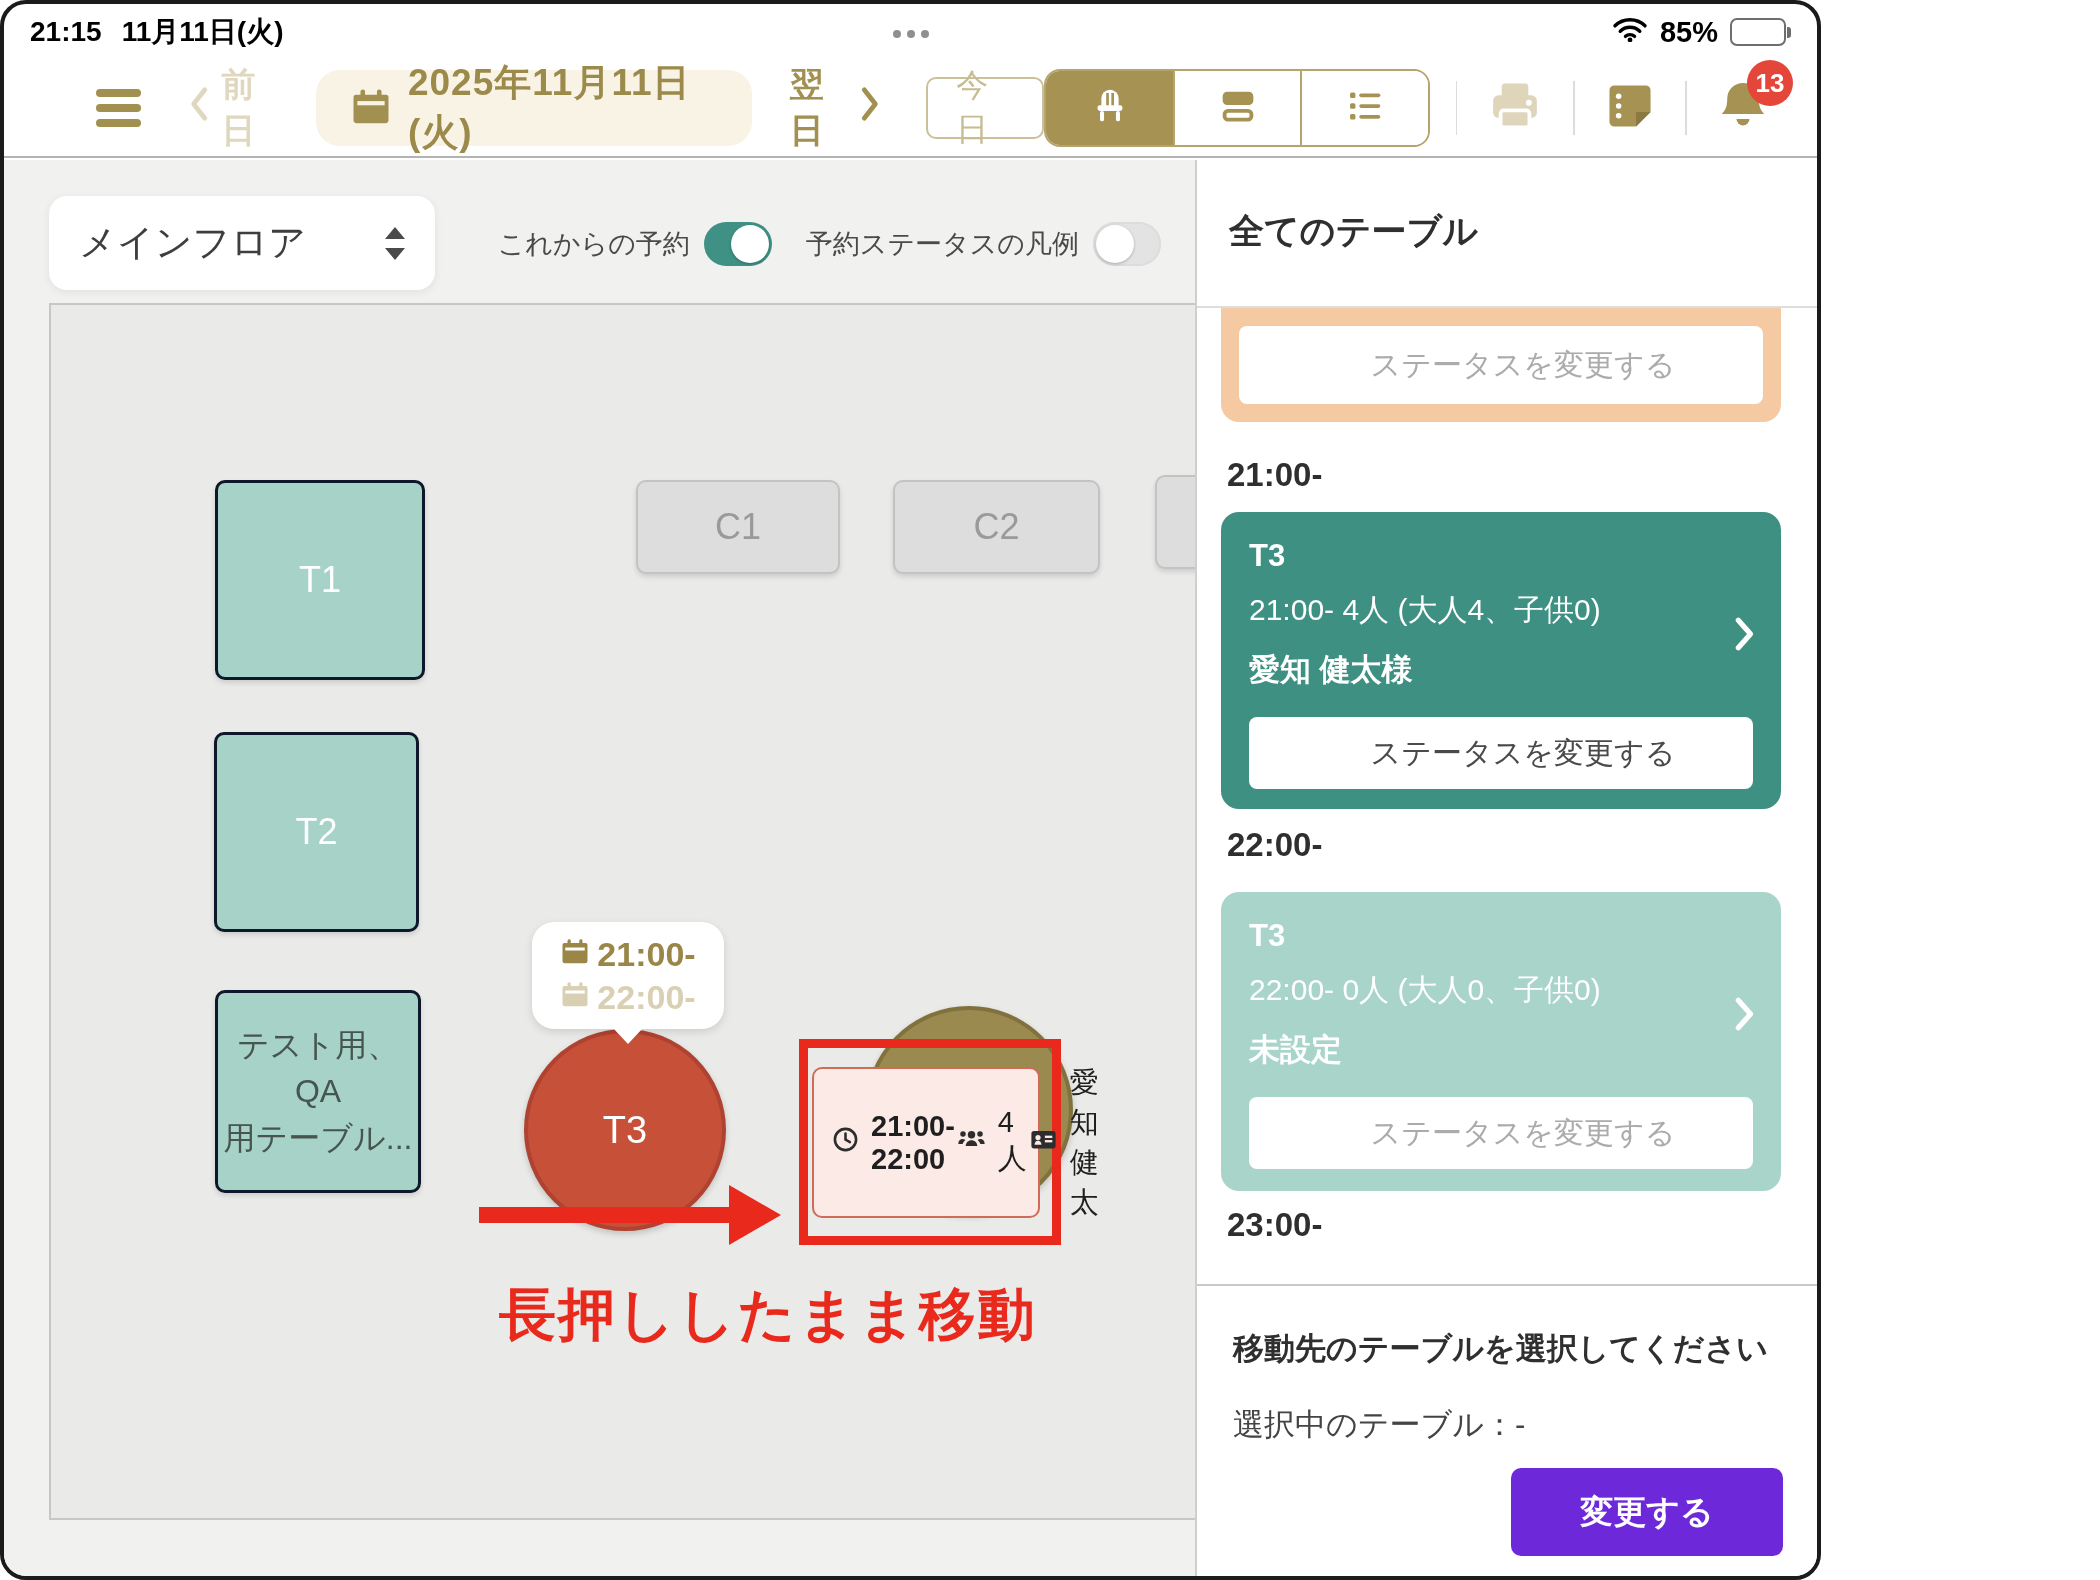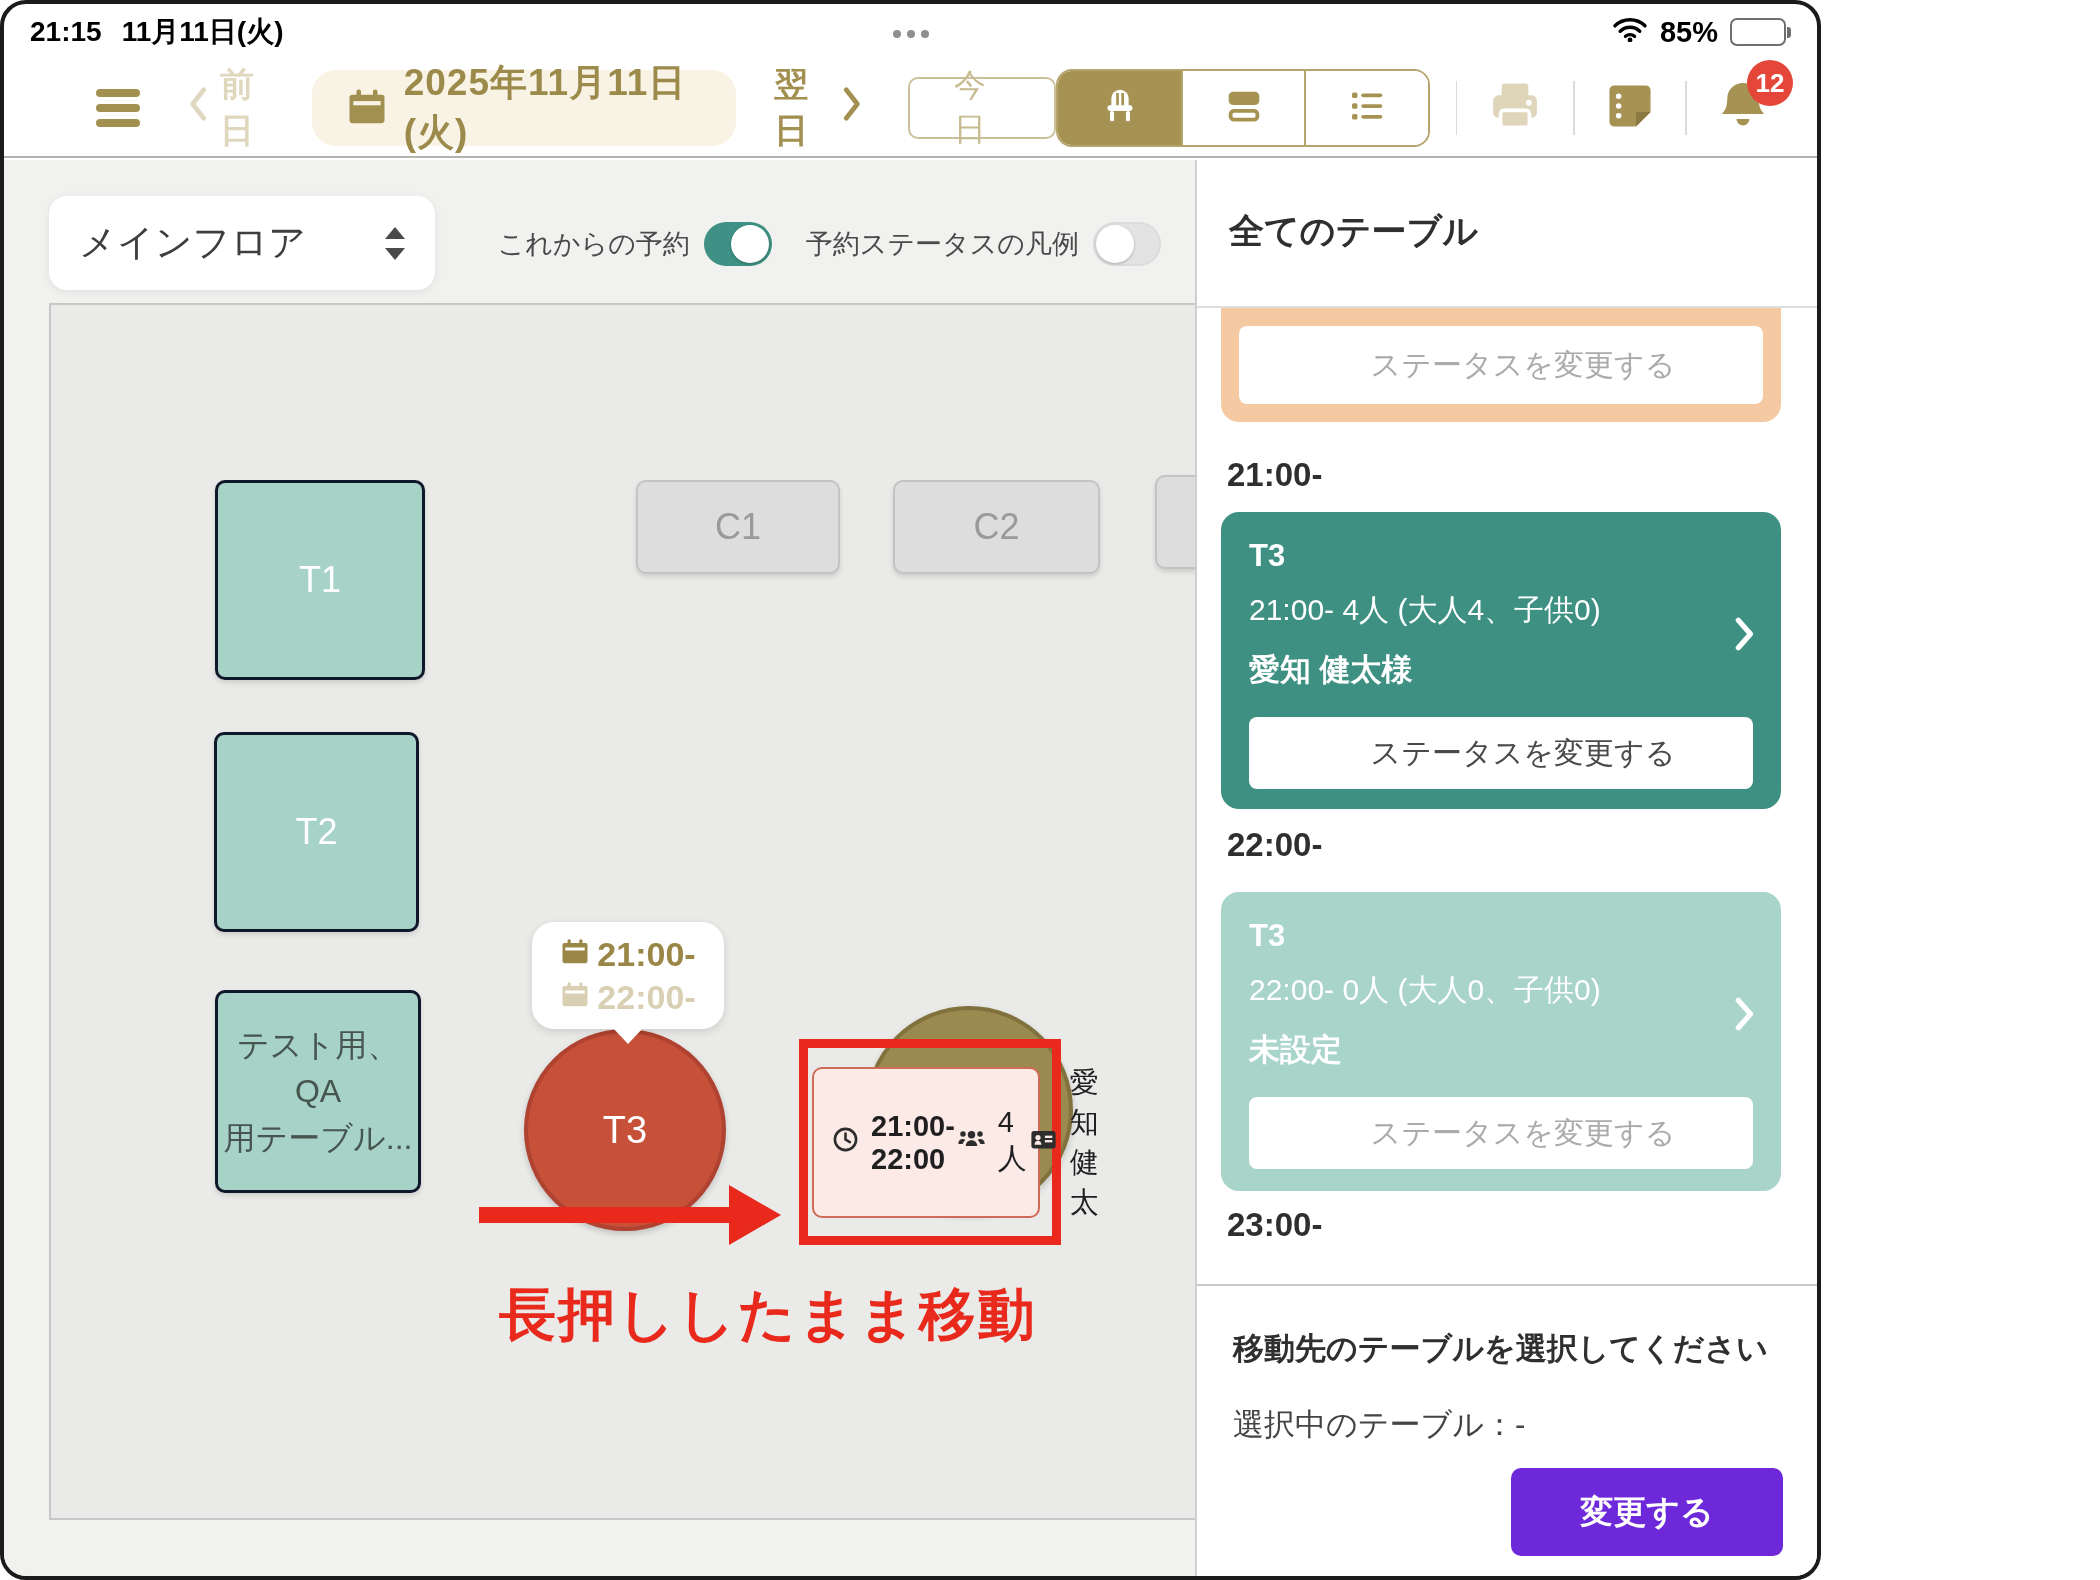--- a/index.html
+++ b/index.html
@@ -18,21 +18,21 @@
   .batt-tip{width:4px;height:11px;background:#6e6e6e;border-radius:0 3px 3px 0;margin-left:1px;}
 
   
   .toolbar{position:absolute;top:56px;left:0;right:0;height:98px;display:flex;align-items:center;padding:0 44px 0 92px;border-bottom:2px solid #b3b3b3;background:#fff;}
   .hamburger{width:50px;height:38px;display:flex;flex-direction:column;justify-content:space-between;cursor:pointer;}
   .hamburger i{height:8px;border-radius:4px;background:#a29050;}
   .nav-prev{margin-left:46px;display:flex;align-items:center;gap:8px;color:#e0d8be;font-size:34px;font-weight:600;}
   .nav-next{margin-left:38px;display:flex;align-items:center;gap:8px;color:#a29050;font-size:34px;font-weight:700;}
   .date-pill{margin-left:36px;height:76px;display:flex;align-items:center;gap:16px;background:#f8f3e5;border-radius:24px;padding:0 34px;}
   .date-pill .dtxt{font-size:37px;font-weight:700;color:#9c8a4b;letter-spacing:1px;}
-  .today-btn{margin-left:44px;height:62px;padding:0 44px;border:2px solid #ccc09a;border-radius:10px;color:#c7bb91;font-size:32px;display:flex;align-items:center;background:#fff;}
+  .today-btn{margin-left:44px;height:62px;padding:0 28px;border:2px solid #ccc09a;border-radius:10px;color:#c7bb91;font-size:32px;display:flex;align-items:center;background:#fff;}
   .segmented{margin-left:auto;display:flex;height:78px;border:2px solid #b5a56d;border-radius:16px;overflow:hidden;background:#fff;}
   .seg{width:140px;display:flex;align-items:center;justify-content:center;background:#fff;}
   .seg + .seg{border-left:2px solid #b5a56d;}
   .seg.active{background:#a69353;}
   .tb-sep{width:2px;height:54px;background:#dcdcdc;margin:0 26px;}
   .icon-btn{display:flex;align-items:center;justify-content:center;position:relative;}
   .badge{position:absolute;top:-16px;right:-20px;min-width:46px;height:46px;border-radius:23px;background:#e5463a;color:#fff;font-size:26px;font-weight:700;display:flex;align-items:center;justify-content:center;padding:0 6px;}
 
   
   .content{position:absolute;top:156px;left:0;right:0;bottom:0;display:flex;}
@@ -249,21 +249,21 @@
 
     <div class="tb-sep"></div>
 
     <div class="icon-btn">
       <span>
         <svg width="60" height="60" viewBox="0 0 24 24">
             <path d="M12 2.8a6.3 6.3 0 0 1 6.3 6.3c0 3.4 1 4.9 2.2 6.1H3.5c1.2-1.2 2.2-2.7 2.2-6.1A6.3 6.3 0 0 1 12 2.8z" fill="#a69353"></path>
             <path d="M9.4 17.2a2.6 2.6 0 0 0 5.2 0z" fill="#a69353"></path>
           </svg>
       </span>
-      <span class="badge">12</span>
+      <span class="badge">13</span>
     </div>
   </div>
 
   <div class="content">
 
     <div class="main">
 
       <div class="floor-select">
         <span class="ftxt">メインフロア</span>
         <span class="sort-arrows">

